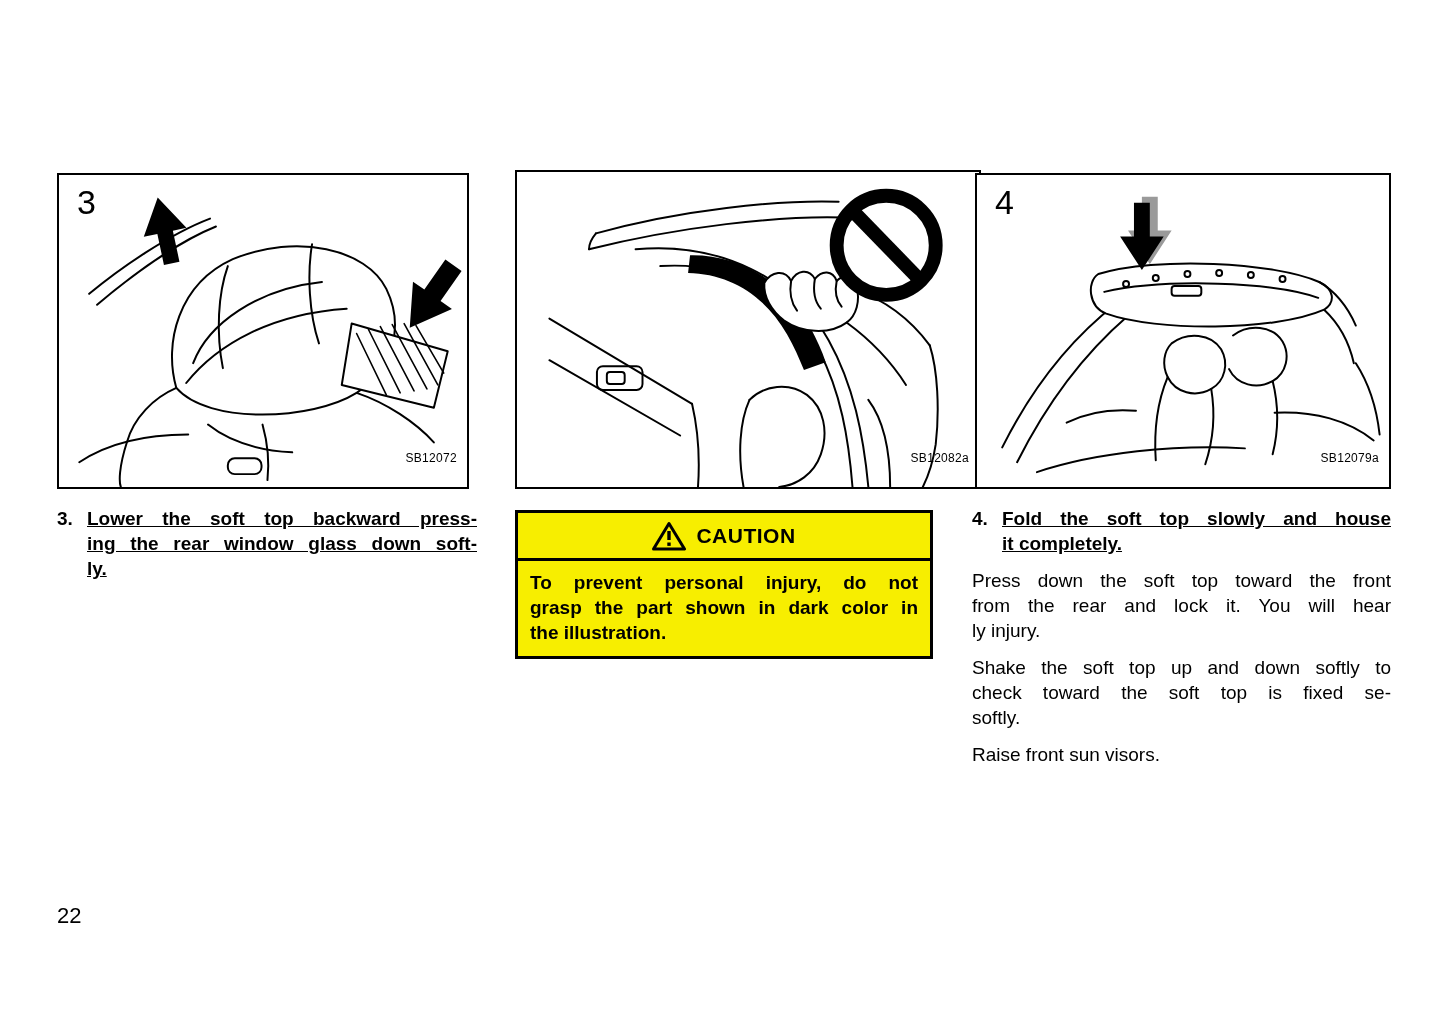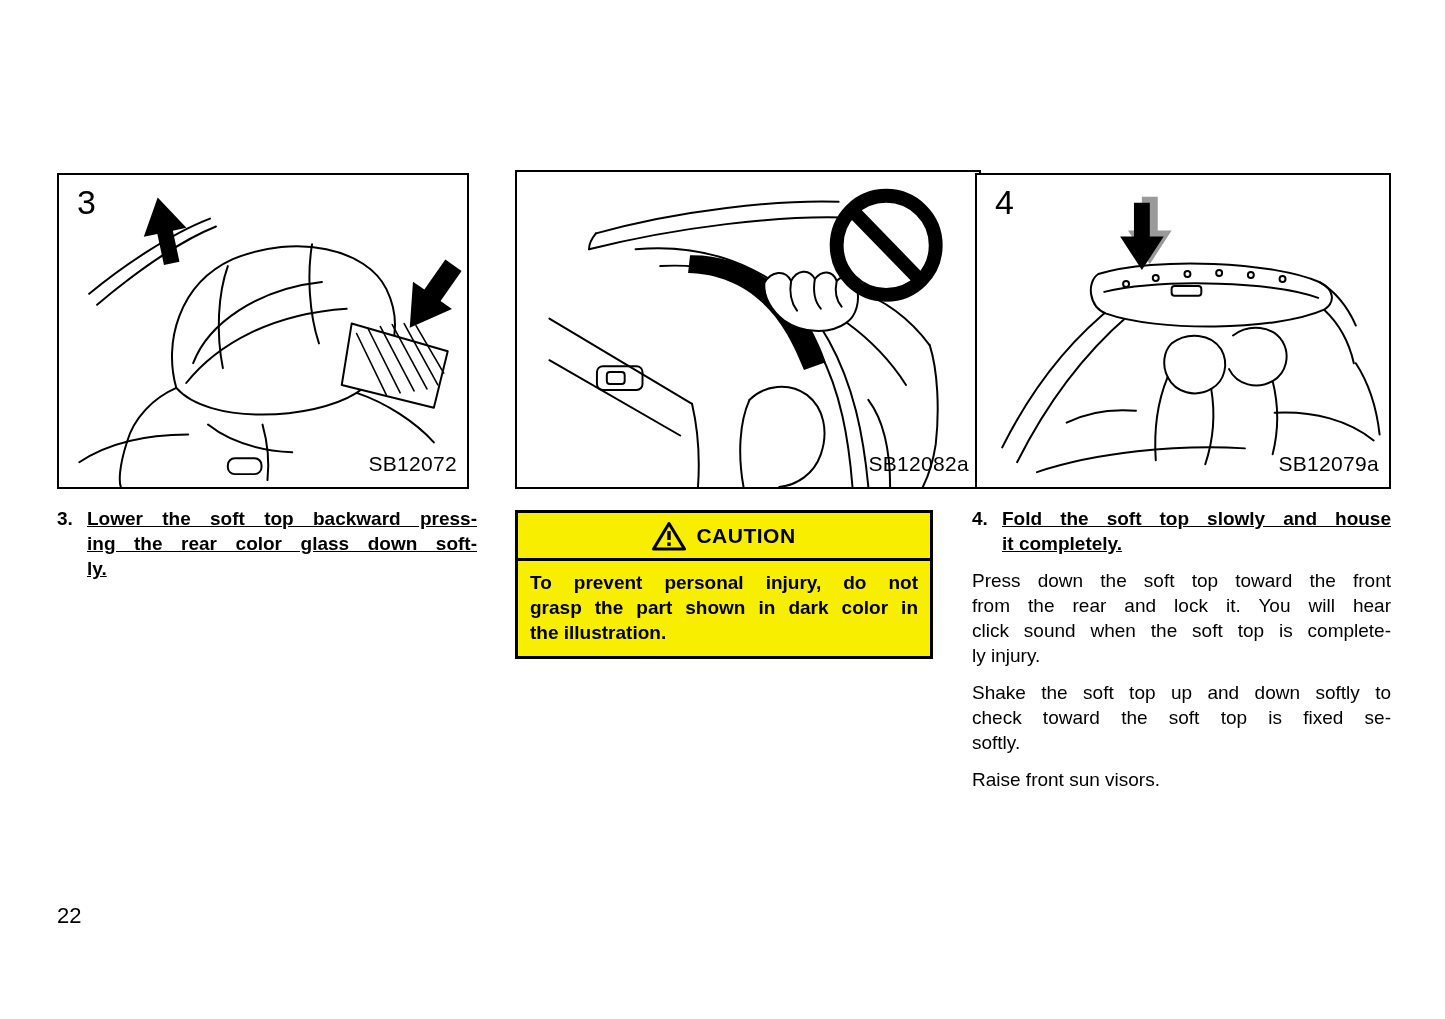--- a/index.html
+++ b/index.html
@@ -17,22 +17,22 @@
     position: absolute;
     border: 2px solid #000;
     background: #fff;
   }
   .figure svg { position: absolute; left: 0; top: 0; width: 100%; height: 100%; }
   .fig-label {
     position: absolute; left: 18px; top: 8px;
     font-size: 34px; font-weight: 400; z-index: 2;
   }
   .fig-code {
-    position: absolute; right: 10px; bottom: 11px;
-    font-size: 21px; letter-spacing: 0.3px; z-index: 2;
+    position: absolute; right: 10px; bottom: 22px;
+    font-size: 12px; letter-spacing: 0.3px; z-index: 2;
   }
   .txtcol { position: absolute; }
   .bold { font-weight: bold; text-decoration: underline; }
   .step { display: flex; }
   .step-num { flex: none; width: 30px; font-weight: bold; font-size: 19px; line-height: 25px; }
   .step-body { flex: 1; min-width: 0; }
   .body-text { font-size: 19px; line-height: 25px; }
   .jl { text-align: justify; text-align-last: justify; font-size: 19px; line-height: 25px; }
   .jl.last { text-align-last: left; }
   .para { margin-bottom: 12px; }
@@ -158,21 +158,21 @@
       </g>
     </svg>
     <div class="fig-code">SB12079a</div>
   </div>
 
   <div class="txtcol" style="left:57px; top:506px; width:420px;">
     <div class="step">
       <div class="step-num">3.</div>
       <div class="step-body bold">
         <div class="jl">Lower the soft top backward press-</div>
-        <div class="jl">ing the rear color glass down soft-</div>
+        <div class="jl">ing the rear window glass down soft-</div>
         <div class="jl last">ly.</div>
       </div>
     </div>
   </div>
 
   <div class="caution" style="left:515px; top:510px; width:418px;">
     <div class="caution-header">
       <svg width="34" height="30" viewBox="0 0 34 30">
         <polygon points="17,2.5 32.5,28 1.5,28" fill="none" stroke="#000" stroke-width="3" stroke-linejoin="round"></polygon>
         <rect x="15.3" y="10" width="3.4" height="9" fill="#000"></rect>
@@ -191,21 +191,20 @@
     <div class="step para">
       <div class="step-num">4.</div>
       <div class="step-body bold">
         <div class="jl">Fold the soft top slowly and house</div>
         <div class="jl last">it completely.</div>
       </div>
     </div>
     <div class="para body-text">
       <div class="jl">Press down the soft top toward the front</div>
       <div class="jl">from the rear and lock it. You will hear</div>
-      <div class="jl">click sound when the soft top is complete-</div>
       <div class="jl last">ly injury.</div>
     </div>
     <div class="para body-text">
       <div class="jl">Shake the soft top up and down softly to</div>
       <div class="jl">check toward the soft top is fixed se-</div>
       <div class="jl last">softly.</div>
     </div>
     <div class="para body-text">
       <div class="jl last">Raise front sun visors.</div>
     </div>

